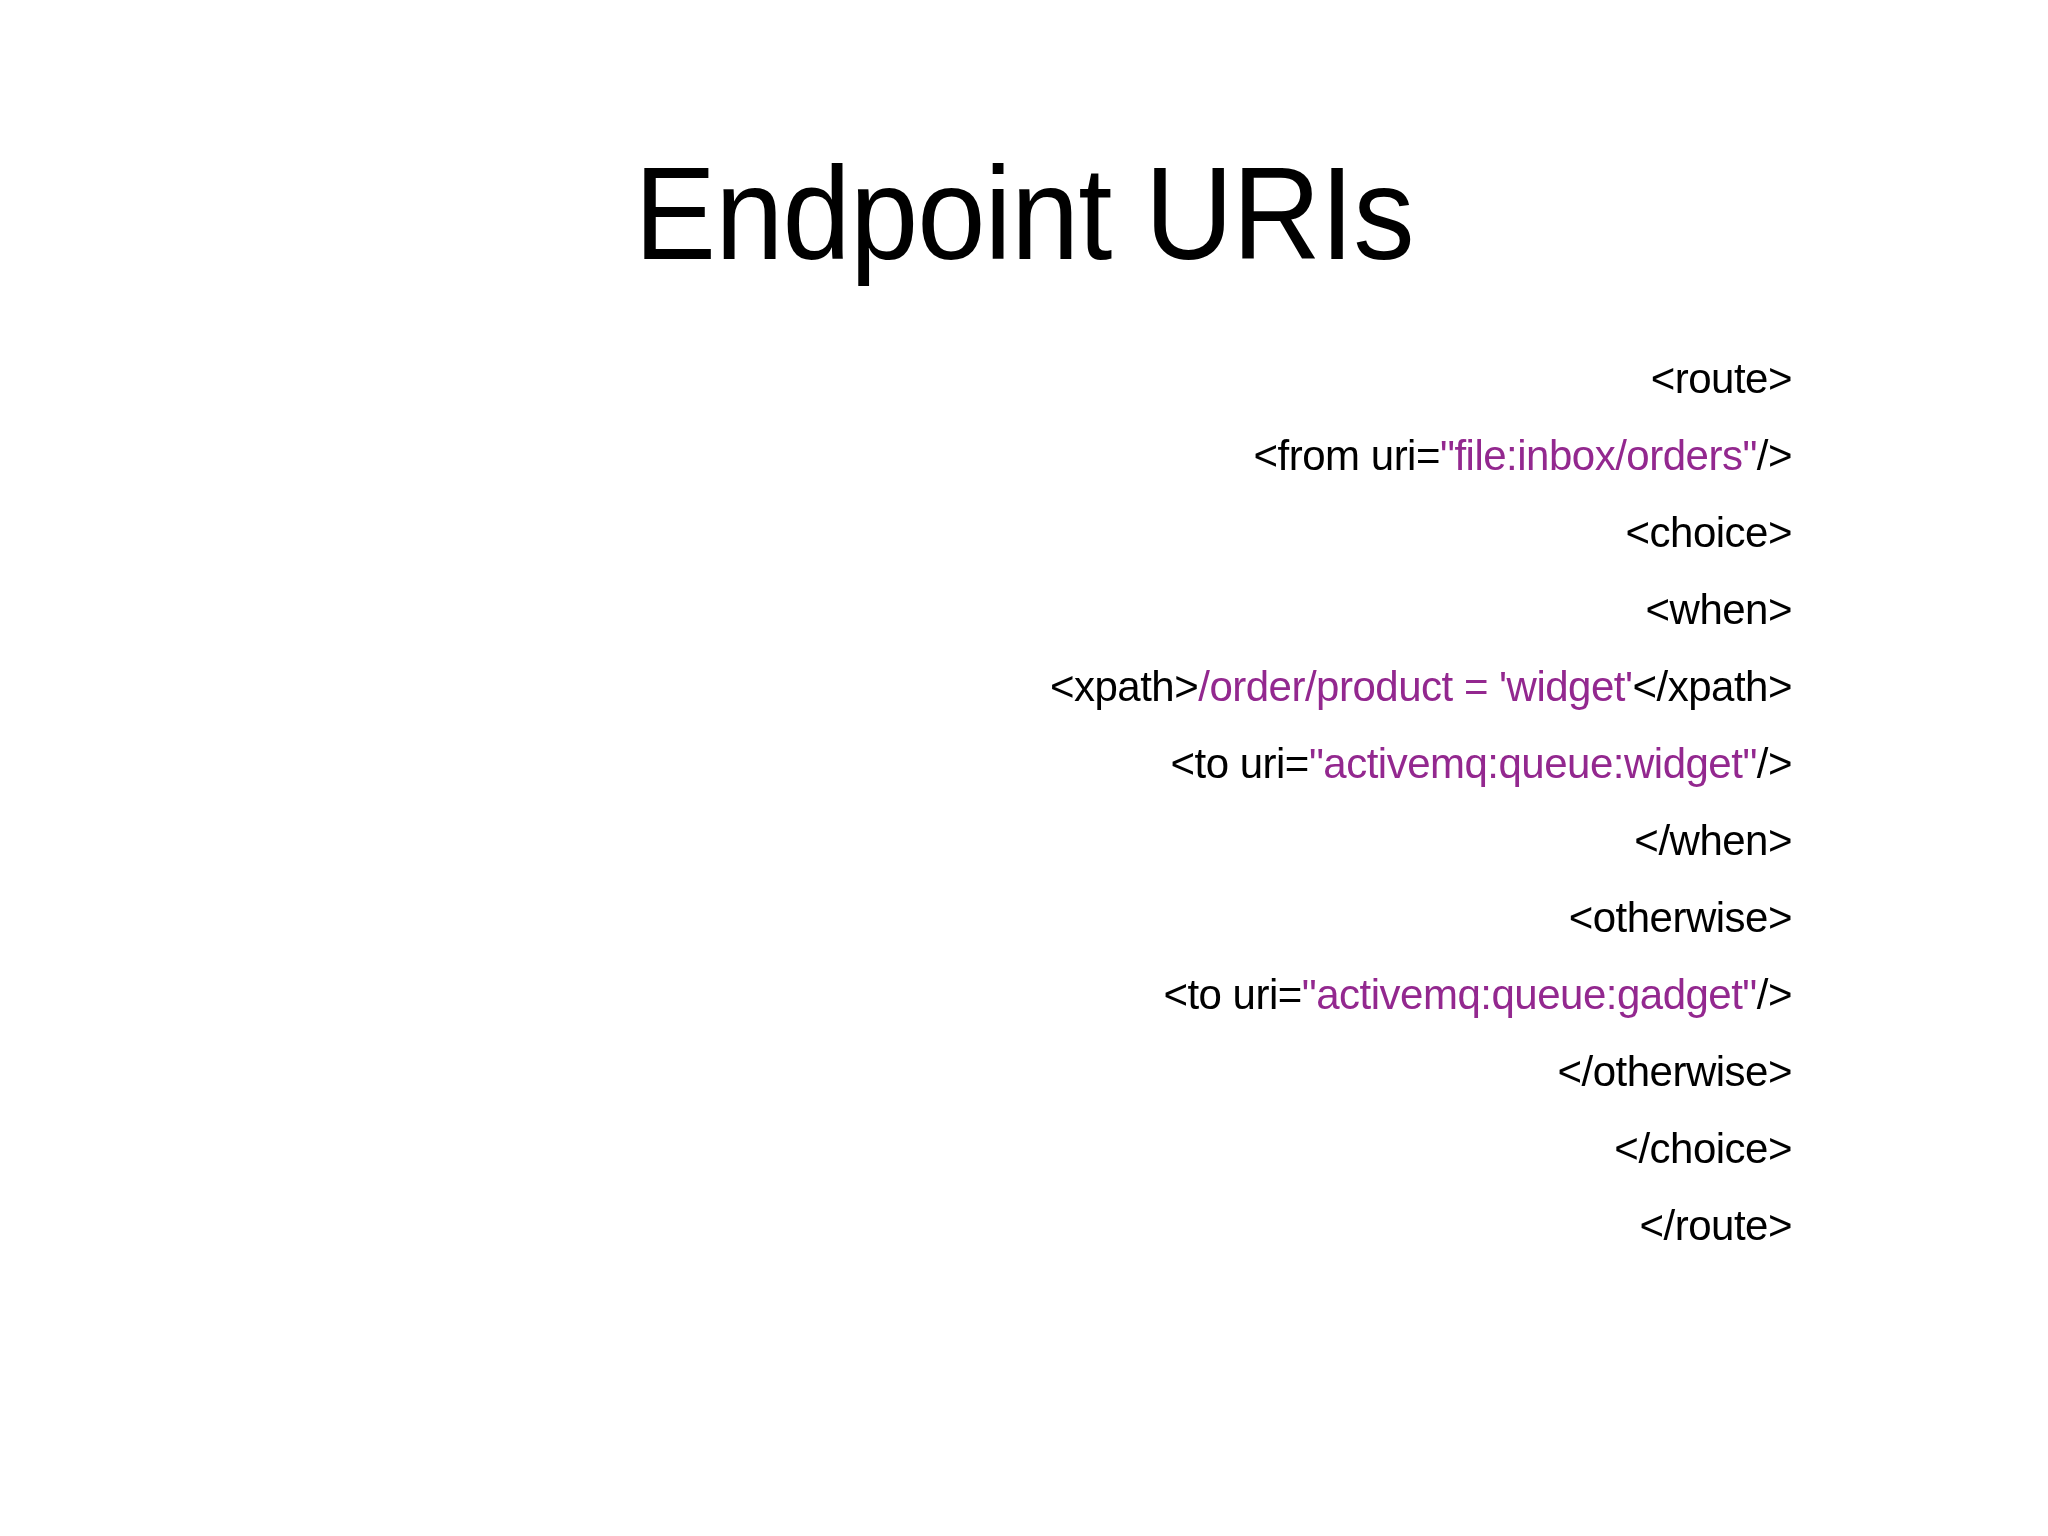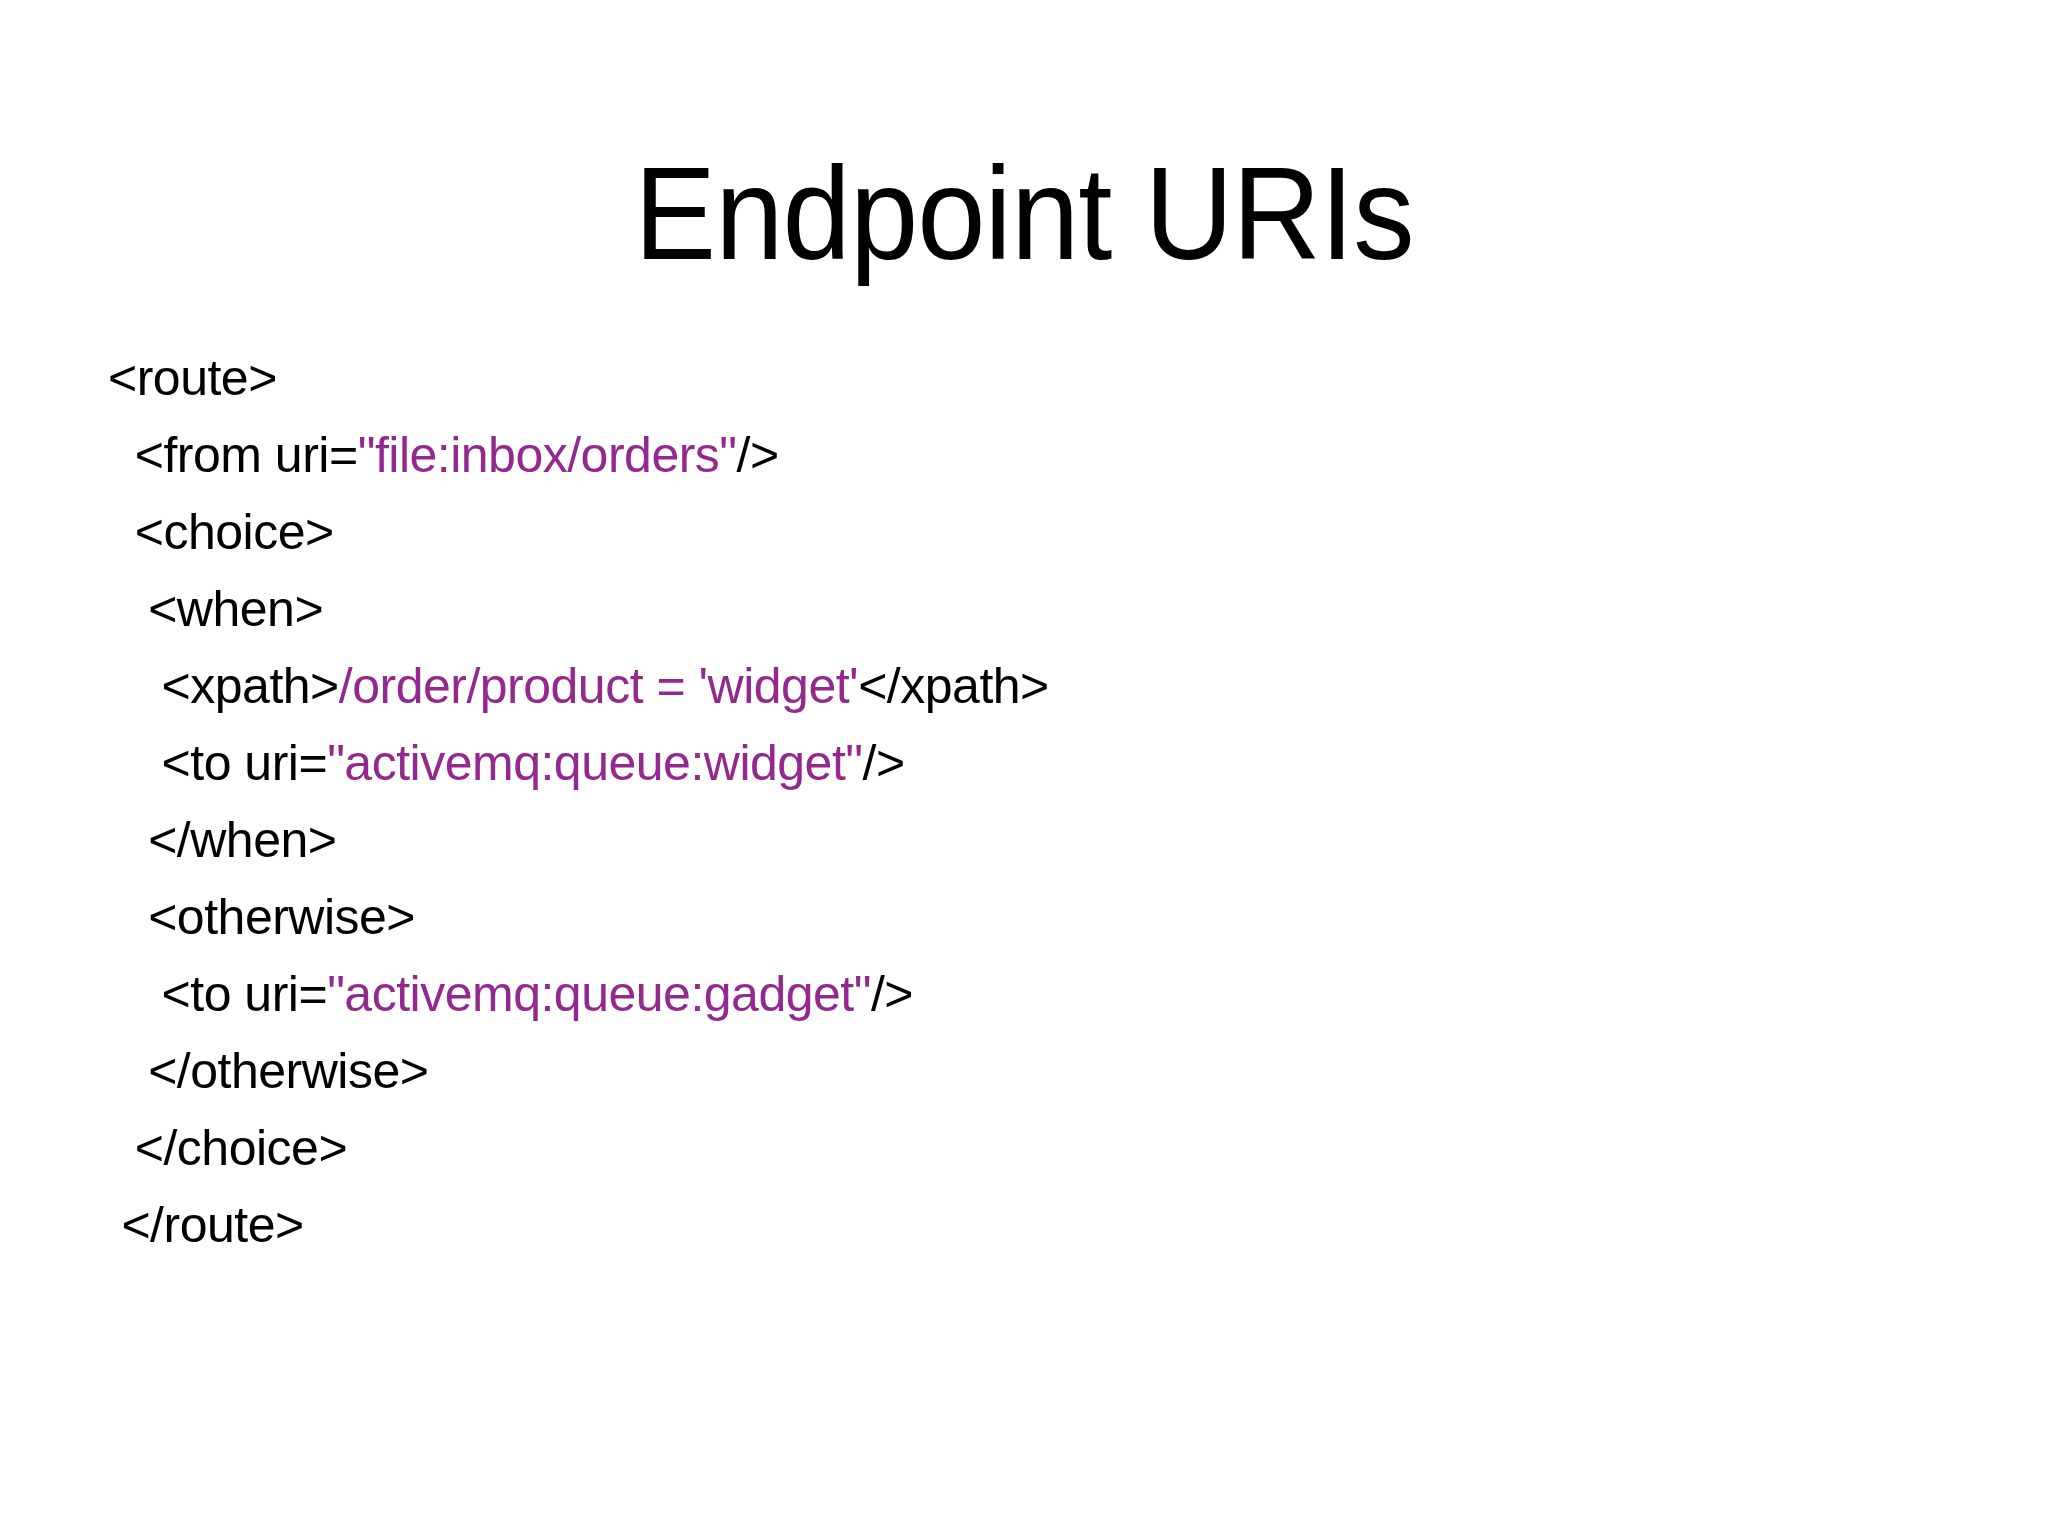--- a/index.html
+++ b/index.html
@@ -37,30 +37,31 @@
     color: #000000;
     letter-spacing: -1px;
     transform: scaleX(0.93);
     transform-origin: 50% 50%;
     white-space: nowrap;
   }
 
   
   #code {
     position: absolute;
-    left: 108px;
+    left: 92px;
     top: 340px;
     width: 1700px;
     font-family: "Liberation Sans Narrow", "Liberation Sans", sans-serif;
-    font-size: 50px;
+    font-size: 42px;
     line-height: 77px;
     color: #000000;
     white-space: pre;
     font-weight: 400;
     letter-spacing: -0.5px;
+    text-align: right;
   }
   #code .line {
     white-space: pre;
     display: block;
     height: 77px;
   }
   #code .tag   { color: #000000; }
   #code .val   { color: #93288F; }
 
   

